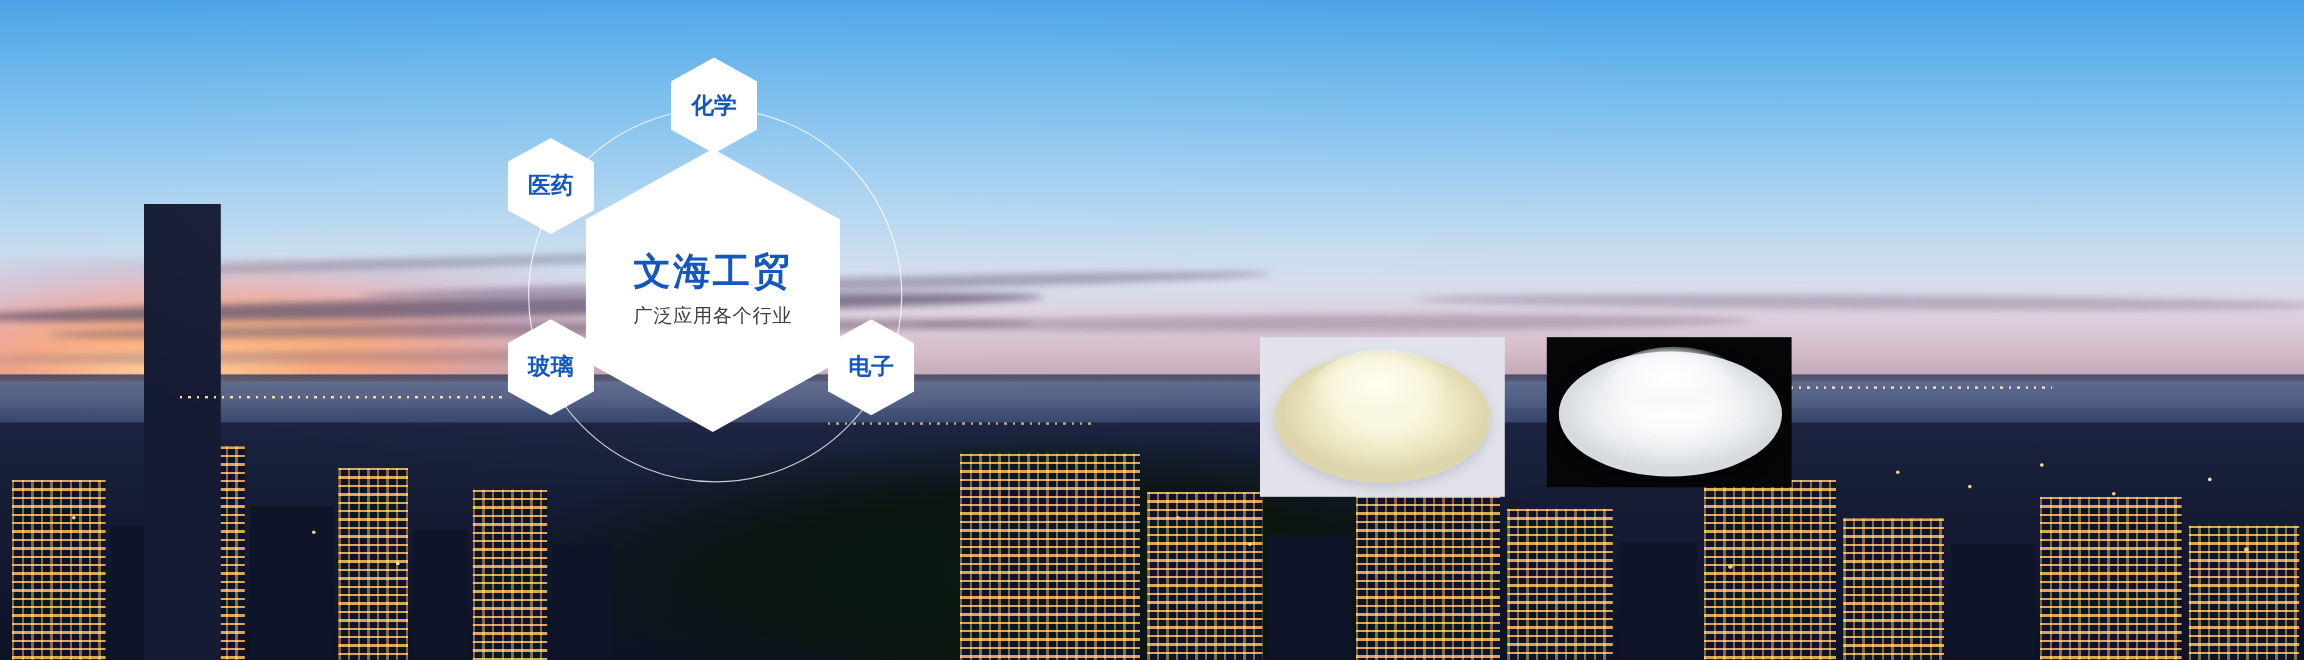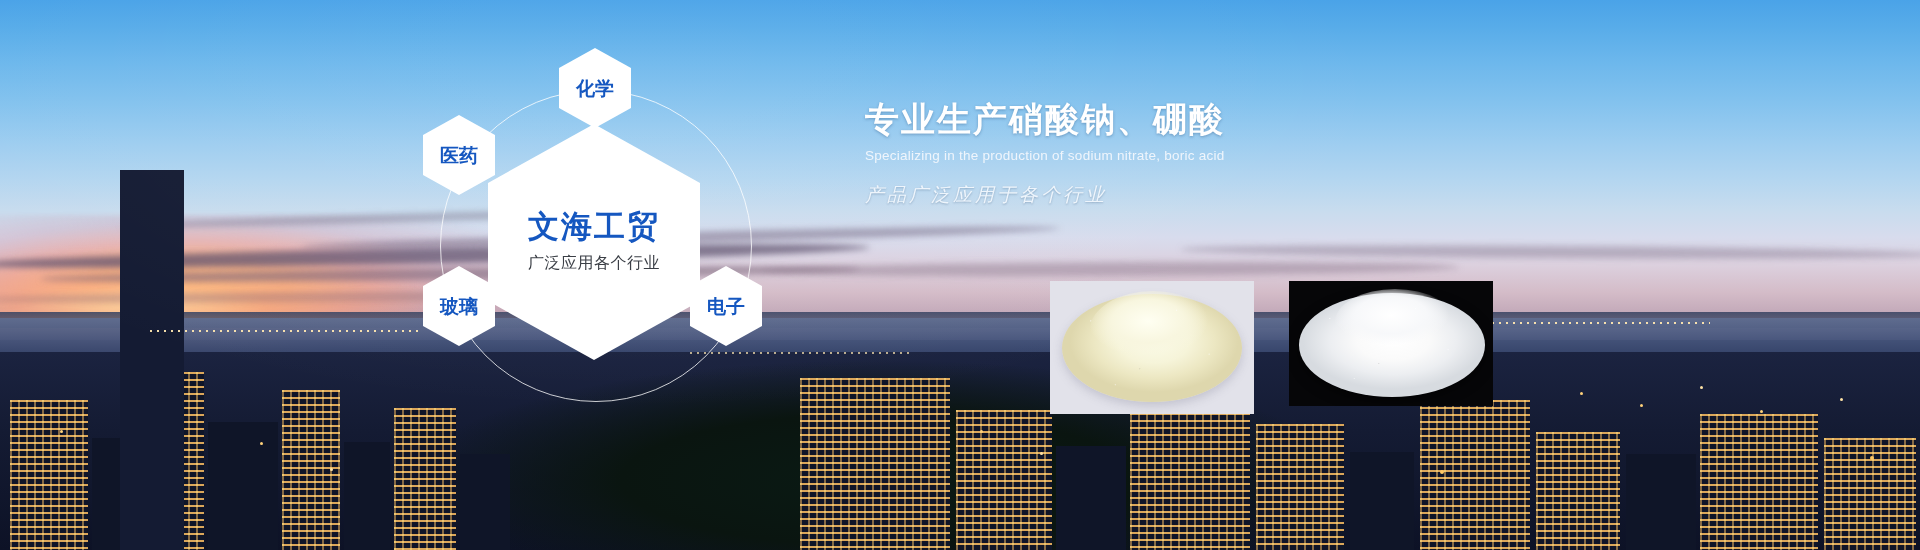--- a/index.html
+++ b/index.html
@@ -258,25 +258,20 @@
     <div class="hex hex-sm" style="left:423px;top:115px;">
       <span>医药</span>
     </div>
 
     <div class="hex hex-center">
       <div class="title">文海工贸</div>
       <div class="sub">广泛应用各个行业</div>
     </div>
   </div>
 
-  <div class="copy">
-    <div class="h1">专业生产硝酸钠、硼酸</div>
-    <div class="h2">Specializing in the production of sodium nitrate, boric acid</div>
-    <div class="h3">产品广泛应用于各个行业</div>
-  </div>
 
   <div class="shot shot1">
     <div class="pile pile1"></div>
     <div class="pile pile1b"></div>
     <div class="speckle"></div>
   </div>
 
   <div class="shot shot2">
     <div class="pile pile2"></div>
     <div class="pile pile2b"></div>

